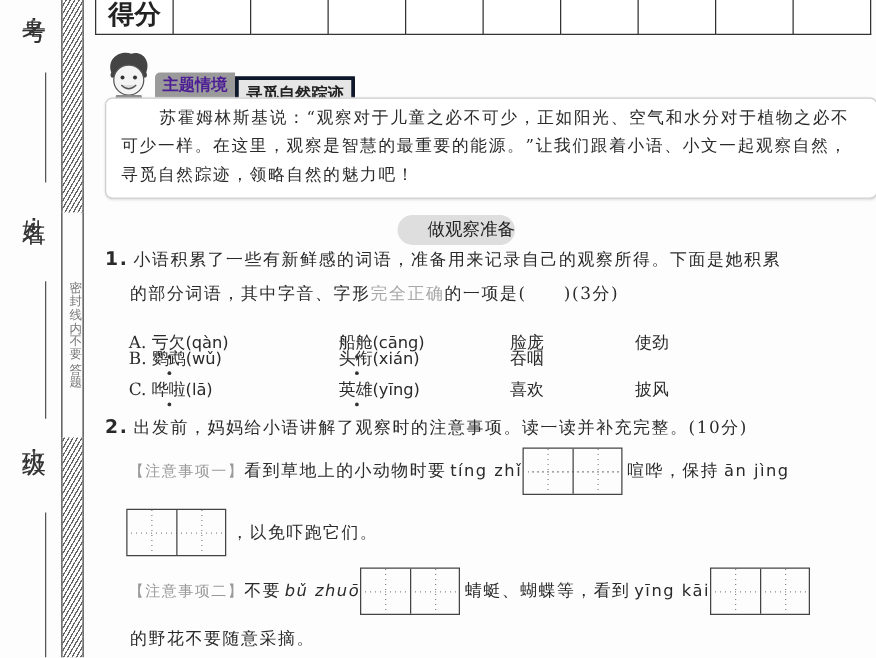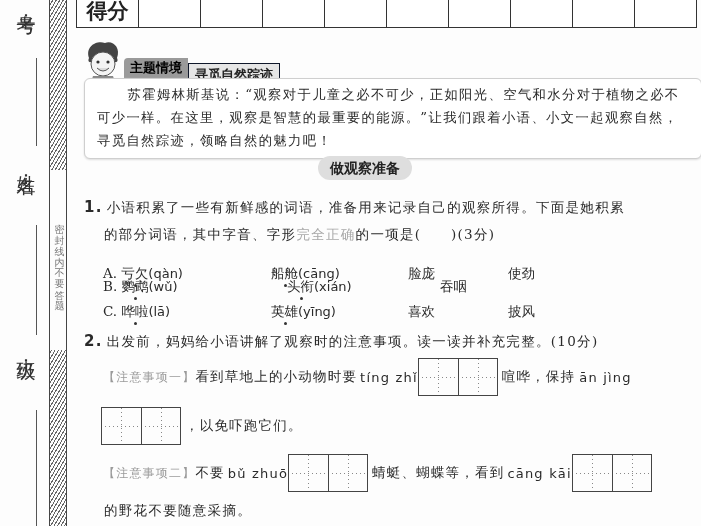--- a/index.html
+++ b/index.html
@@ -15,27 +15,27 @@
   .strip-text { position: absolute; left: 49px; width: 18px; background: #fdfdfd; writing-mode: vertical-rl; font-size: 10px; color: #777; text-align: center; letter-spacing: 11px; border-left: 1.5px solid #444; border-right: 1.5px solid #444; padding: 4px 0; }
 
   
   .score-table { position: absolute; left: 76px; top: -6px; border-collapse: collapse; }
   .score-table td { border: 1.5px solid #333; height: 33px; width: 62px; background: #fff; }
   .score-table td.lbl { width: 62px; font-family: "DejaVu Sans", sans-serif; font-size: 21px; text-align: center; font-weight: bold; color: #222; }
 
   
   .kid { position: absolute; left: 83px; top: 40px; width: 40px; height: 42px; }
   .theme-tag { position: absolute; left: 124px; top: 58px; height: 20px; display: flex; align-items: center; border-radius: 4px 4px 0 0; overflow: hidden; font-family: "DejaVu Sans", sans-serif; font-weight: bold; font-size: 13px; }
-  .theme-tag .k { background: #9a9a9a; color: #000000; padding: 2px 6px; }
-  .theme-tag .v { background: #e6e6e6; color: #222; padding: 2px 6px; border: 1px solid #0f172a; margin-top: 14px; }
+  .theme-tag .k { background: #9a9a9a; color: #4c1d95; padding: 2px 6px; }
+  .theme-tag .v { background: #e6e6e6; color: #222; padding: 2px 6px; border: 3px solid #0f172a; margin-top: 14px; }
   .quote-box { position: absolute; left: 84px; top: 78px; width: 618px; height: 81px; border: 1px solid #cfcfcf; border-radius: 6px; background: #fff; box-shadow: 0 1px 2px #ddd; padding: 4px 10px 0 12px; font-size: 13.3px; line-height: 23px; letter-spacing: 1.4px; }
   .quote-box p { text-indent: 2.3em; }
 
   
-  .section-pill { position: absolute; left: 318px; top: 156px; width: 94px; height: 24px; border-radius: 12px; background: #dedede; font-family: "DejaVu Sans", sans-serif; font-weight: bold; font-size: 14px; text-align: center; line-height: 24px; color: #222; }
+  .section-pill { position: absolute; left: 318px; top: 172px; width: 94px; height: 24px; border-radius: 12px; background: #dedede; font-family: "DejaVu Sans", sans-serif; font-weight: normal; font-size: 14px; text-align: right; line-height: 24px; color: #222; }
 
   .q { position: absolute; font-size: 13.5px; letter-spacing: 1.3px; text-align: right; }
   .qnum { font-family: "DejaVu Sans", sans-serif; font-weight: bold; font-size: 15px; margin-right: 4px; }
   .hl { color: #a8a8a8; }
   .opt-row { position: absolute; left: 103px; font-size: 13.5px; display: flex; }
   .opt-row span { display: inline-block; }
   .c1 { width: 168px; } .c2 { width: 137px; } .c3 { width: 100px; } .c4 { width: 100px; }
   .py { font-family: "DejaVu Sans", sans-serif; font-size: 13px; }
   .dot { position: relative; }
   .dot::after { content: ""; position: absolute; left: 50%; bottom: -4px; width: 3px; height: 3px; margin-left: -1px; background: #333; border-radius: 50%; }
@@ -103,21 +103,21 @@
 <div class="q" style="left:104px;top:226px;">
   <span>的部分词语，其中字音、字形</span><span class="hl">完全正确</span><span>的一项是(　　)(3分)</span>
 </div>
 
 <div class="opt-row" style="top:265px;">
   <span class="c1"><span>A.</span> <span class="dot">亏欠</span><span class="py">(qàn)</span></span>
   <span class="c2"><span class="dot">船舱</span><span class="py">(cāng)</span></span>
   <span class="c3">脸庞</span>
   <span class="c4">使劲</span>
 </div>
-<div class="opt-row" style="top:278px;gap:16px;">
+<div class="opt-row" style="top:278px;">
   <span class="c1"><span>B.</span> <span class="dot">鹦鹉</span><span class="py">(wǔ)</span></span>
   <span class="c2"><span class="dot">头衔</span><span class="py">(xián)</span></span>
   <span class="c3">吞咽</span>
 </div>
 <div class="opt-row" style="top:303px;">
   <span class="c1"><span>C.</span> <span class="dot">哗啦</span><span class="py">(lā)</span></span>
   <span class="c2"><span class="dot">英雄</span><span class="py">(yīng)</span></span>
   <span class="c3">喜欢</span>
   <span class="c4">披风</span>
 </div>
@@ -136,20 +136,20 @@
 </div>
 
 <div class="line" style="left:101px;top:407px;">
   <span class="grid4"></span>
   <span style="margin-left:4px;">，以免吓跑它们。</span>
 </div>
 
 <div class="line" style="left:103px;top:454px;">
   <span class="note-tag">【注意事项二】</span>
   <span>不要</span>
-  <span class="py" style="margin-left:3px;">bǔ  zhuō</span>
+  <span class="py" style="margin-left:3px;font-style:italic;">bǔ  zhuō</span>
   <span class="grid4"></span>
   <span style="margin-left:4px;">蜻蜓、蝴蝶等，看到</span>
-  <span class="py" style="margin-left:3px;">cāng  kāi</span>
+  <span class="py" style="margin-left:3px;">yīng  kāi</span>
   <span class="grid4"></span>
 </div>
 
 <div class="q" style="left:104px;top:502px;">的野花不要随意采摘。</div>
 
 </body></html>

